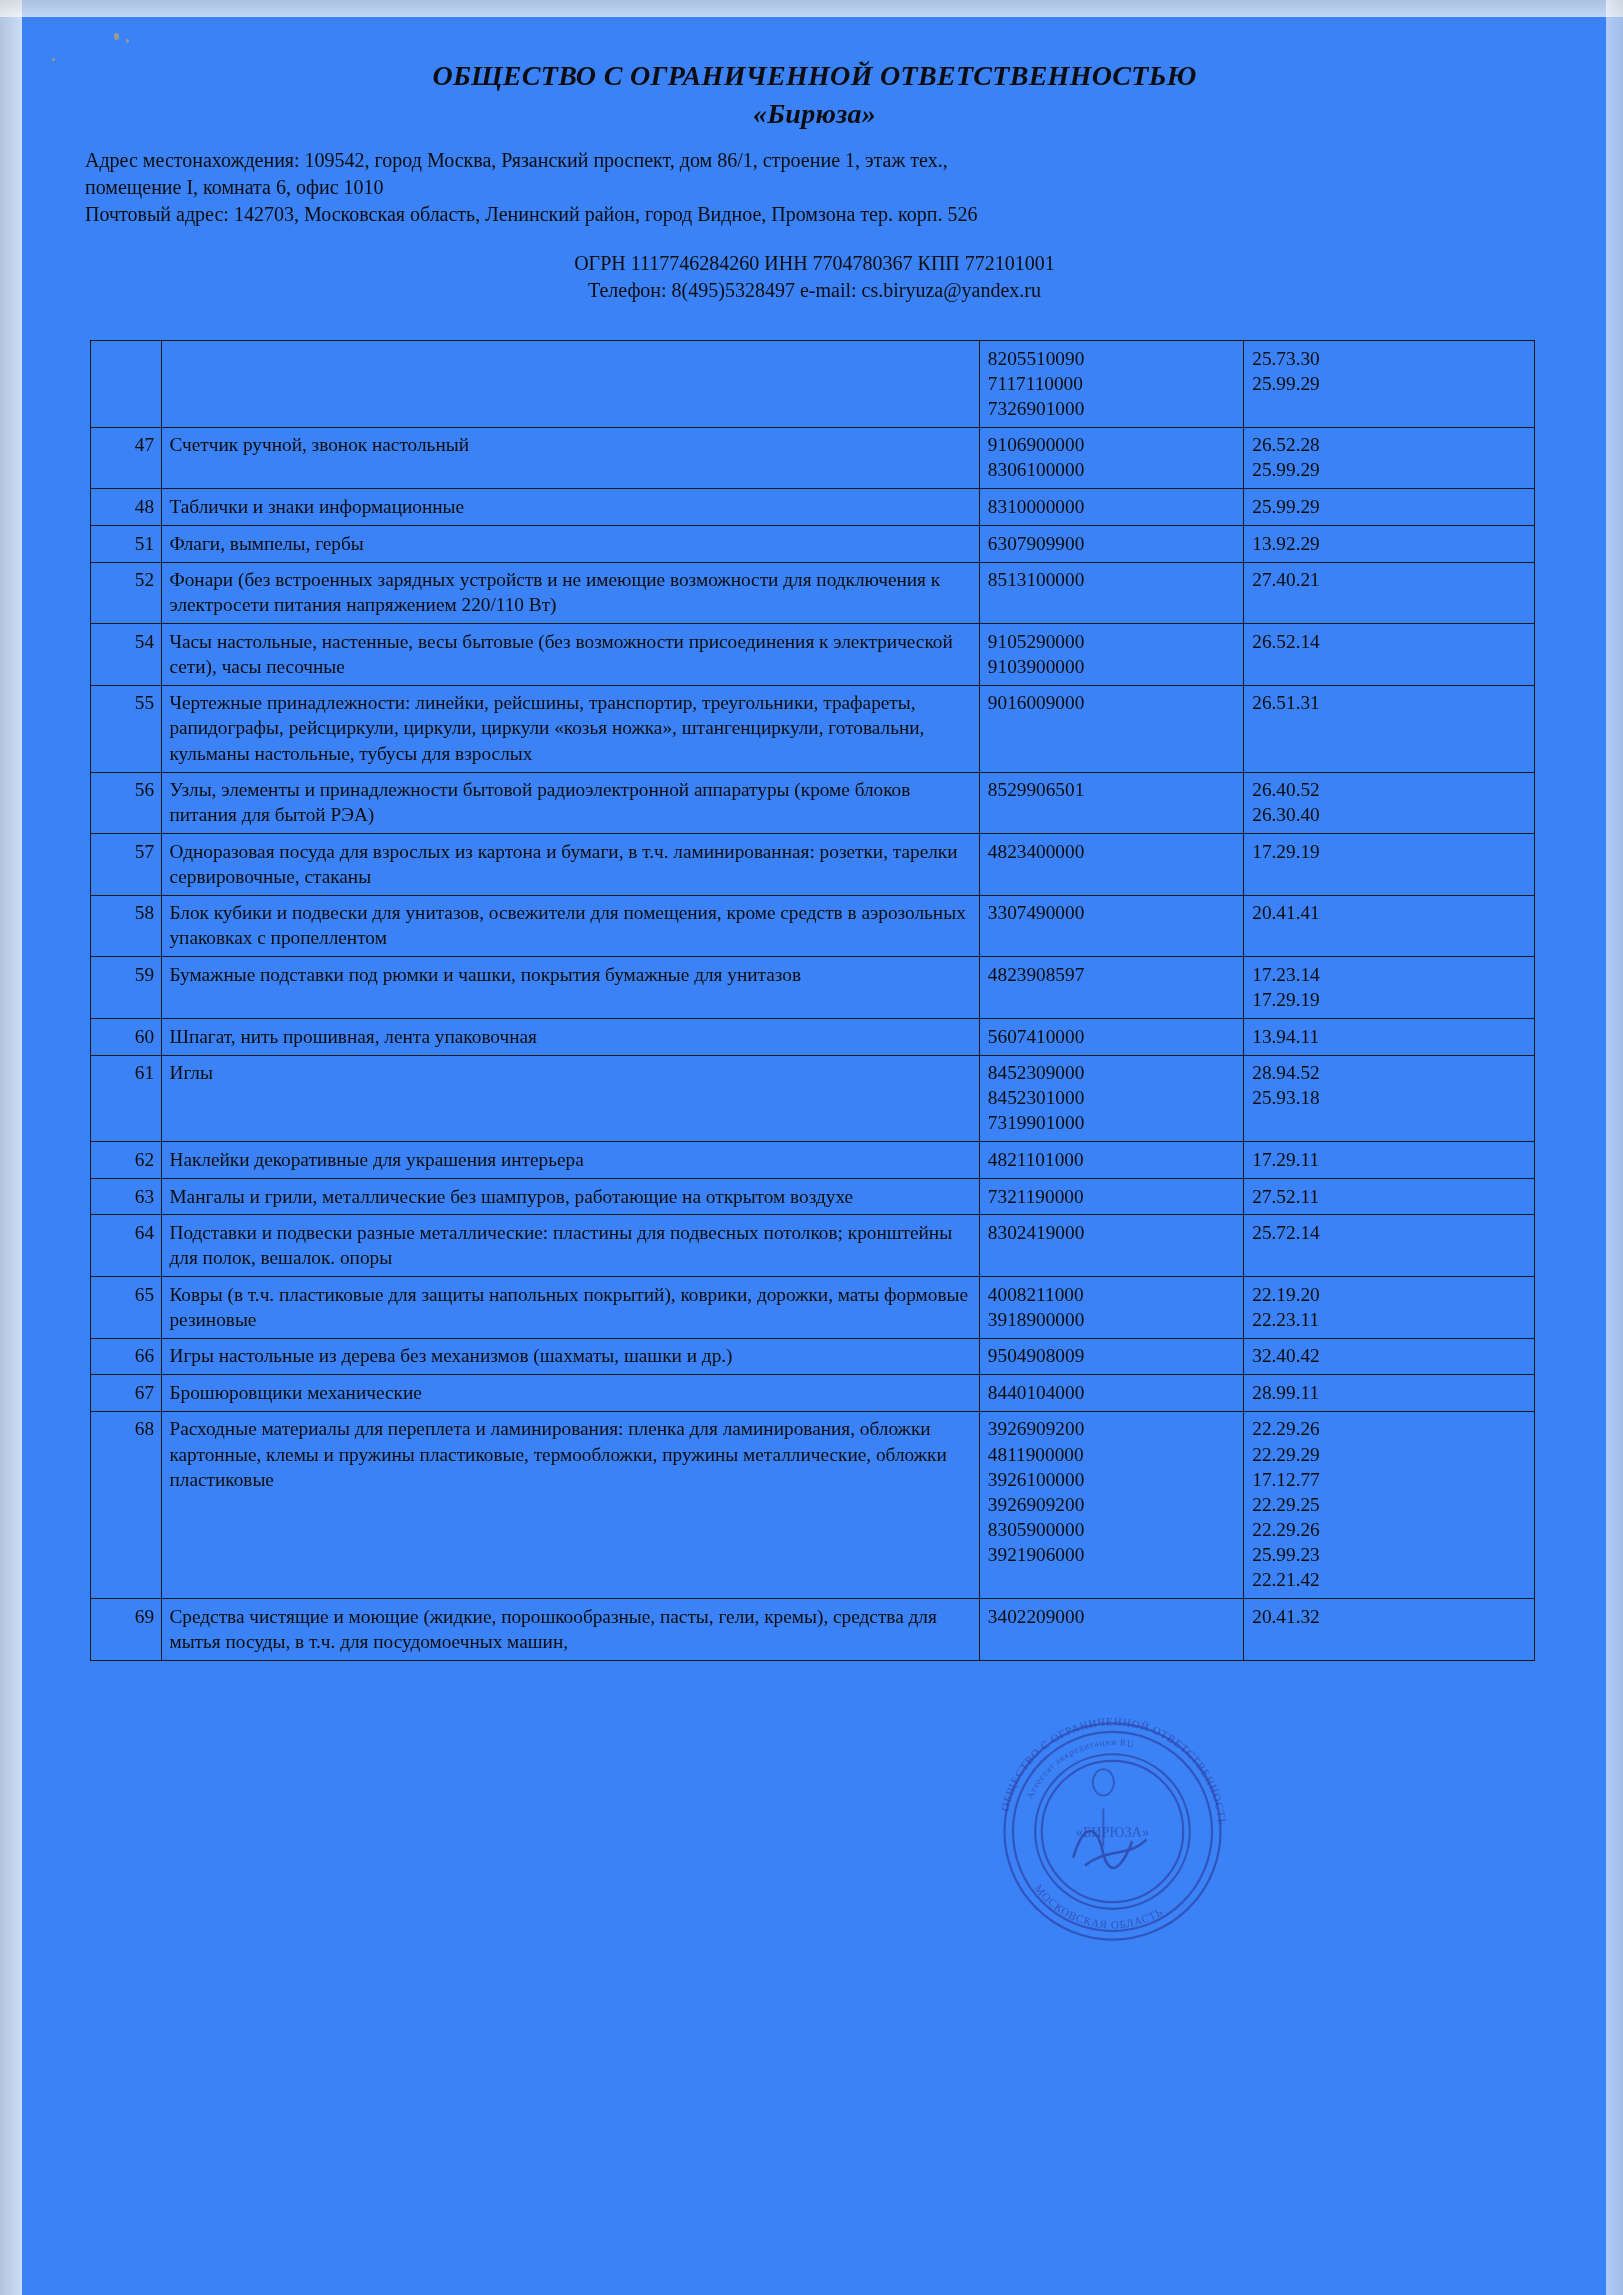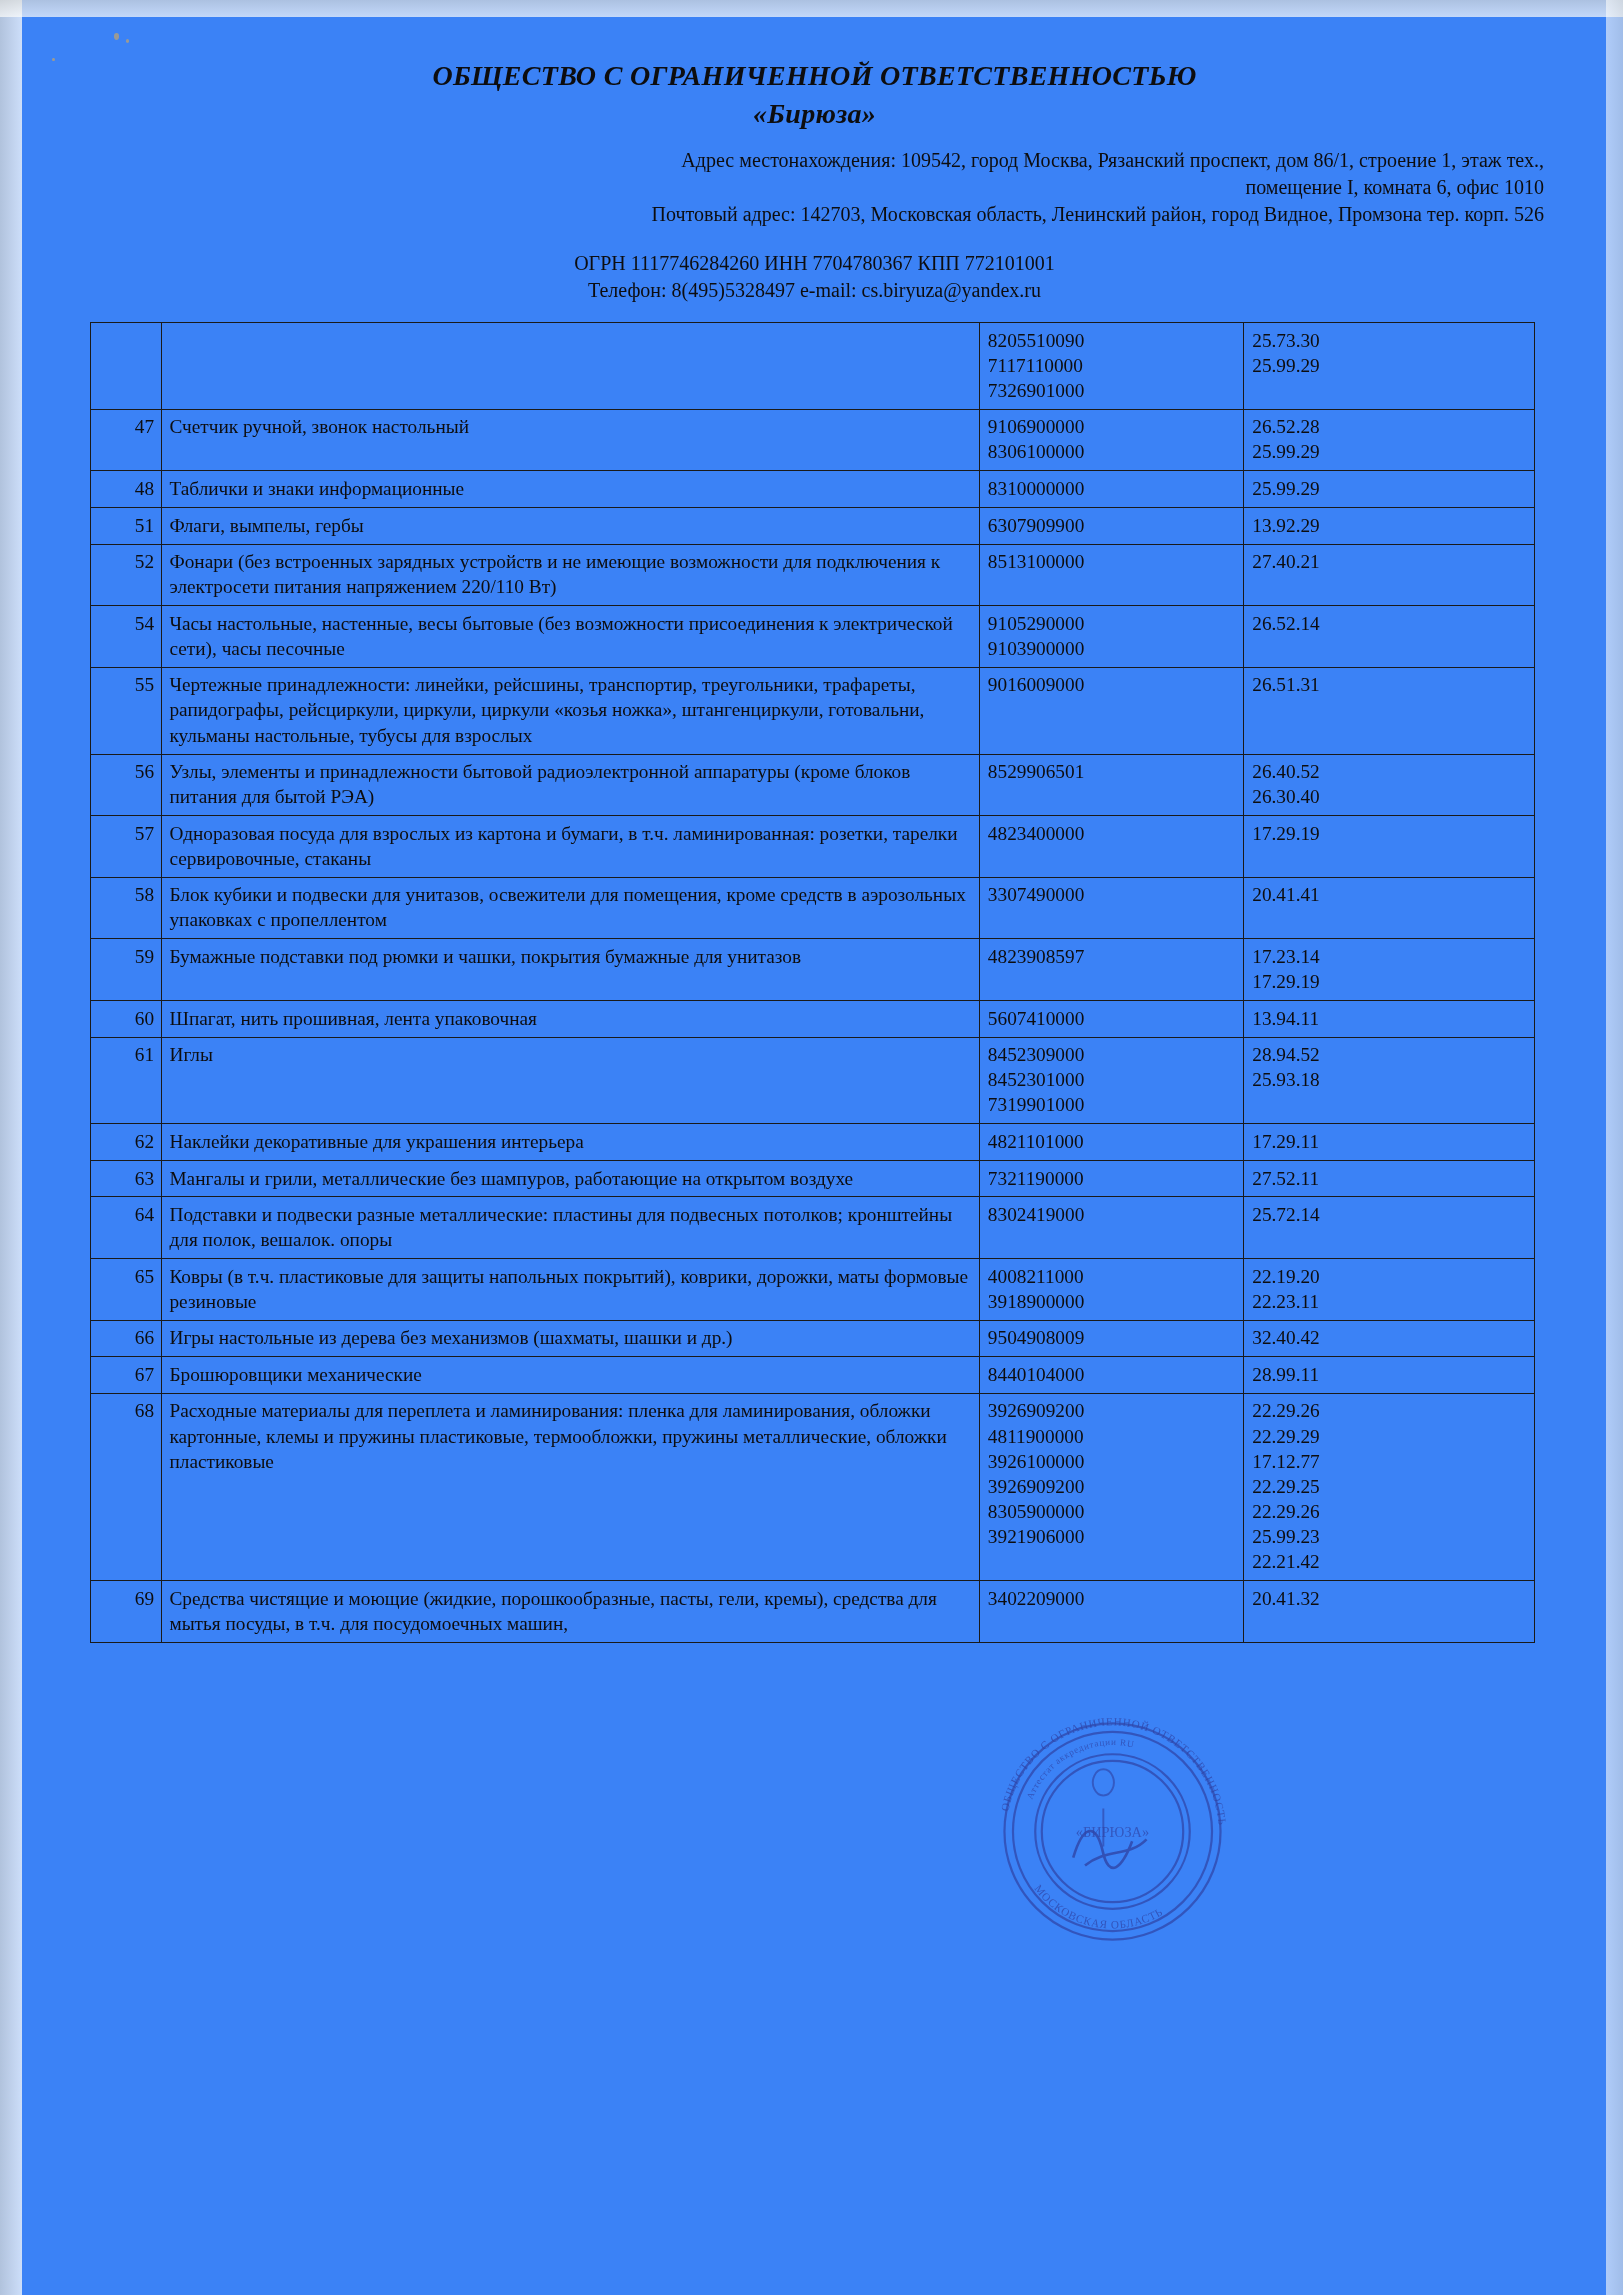--- a/index.html
+++ b/index.html
@@ -62,38 +62,38 @@
     font-size: 28px;
     letter-spacing: 0.3px;
     line-height: 1.18;
   }
   .org-title .line2 {
     display: block;
     margin-top: 5.2px;
   }
   .addr-block {
     margin-top: 17px;
-    text-align: right;
+    text-align: left;
     font-size: 20px;
     line-height: 1.34;
   }
   .addr-block .ln {
     display: block;
   }
   .reg-block {
     margin-top: 22px;
     text-align: center;
     font-size: 20px;
     line-height: 1.36;
   }
   .reg-block .ln {
     display: block;
   }
   table.doc {
-    margin-top: 18px;
+    margin-top: 36px;
     border-collapse: collapse;
     width: 1387px;
     margin-left: 5.2px;
     table-layout: fixed;
   }
   table.doc td {
     border: 1px solid #1a1a1a;
     vertical-align: top;
     font-size: 19.3px;
     line-height: 1.30;

